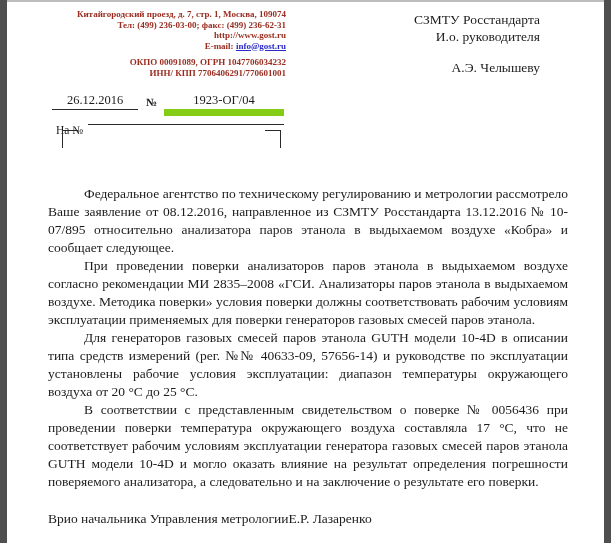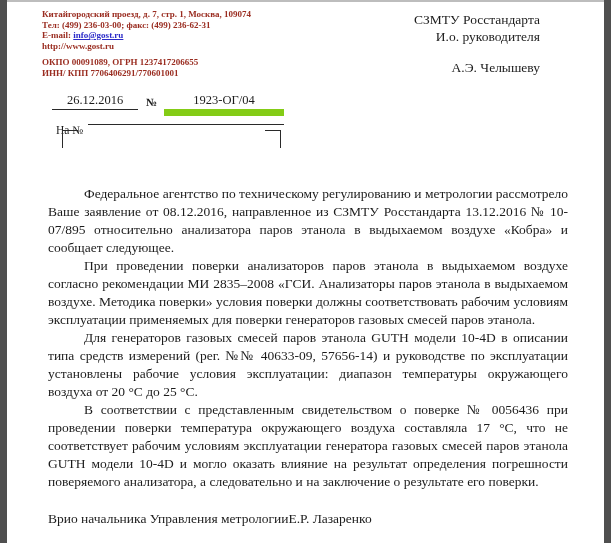--- a/index.html
+++ b/index.html
@@ -20,21 +20,21 @@
     position: absolute; left: 0; top: 0; bottom: 0; width: 7px;
     background: #4f4f4f;
   }
   .edge-right {
     position: absolute; right: 0; top: 0; bottom: 0; width: 7px;
     background: #4f4f4f;
   }
   
   .sender {
     position: absolute; left: 42px; top: 9px; width: 244px;
-    text-align: left;
+    text-align: right;
     color: var(--header-text, #9a2d21);
     font-weight: bold;
     font-size: 9px;
     line-height: 10.5px;
     white-space: nowrap;
   }
   .sender .gap { height: 6px; }
   .email-link {
     color: var(--link, #2a2ac8);
     text-decoration: underline;
@@ -101,24 +101,24 @@
 <body>
 
 <div class="viewport">
   <div class="edge-top"></div>
   <div class="edge-left"></div>
   <div class="edge-right"></div>
 
   <div class="sender">
     <div>Китайгородский проезд, д. 7, стр. 1, Москва, 109074</div>
     <div>Тел: (499) 236-03-00; факс: (499) 236-62-31</div>
+    <div>http://www.gost.ru</div>
     <div><span>E-mail:</span> <a class="email-link">info@gost.ru</a></div>
-    <div>http://www.gost.ru</div>
     <div class="gap"></div>
-    <div>ОКПО 00091089, ОГРН 1237417206655</div>
+    <div>ОКПО 00091089, ОГРН 1047706034232</div>
     <div>ИНН/ КПП 7706406291/770601001</div>
   </div>
 
   <div class="recipient">
     <div>СЗМТУ Росстандарта</div>
     <div>И.о. руководителя</div>
     <div class="gap"></div>
     <div>А.Э. Челышеву</div>
   </div>
 

